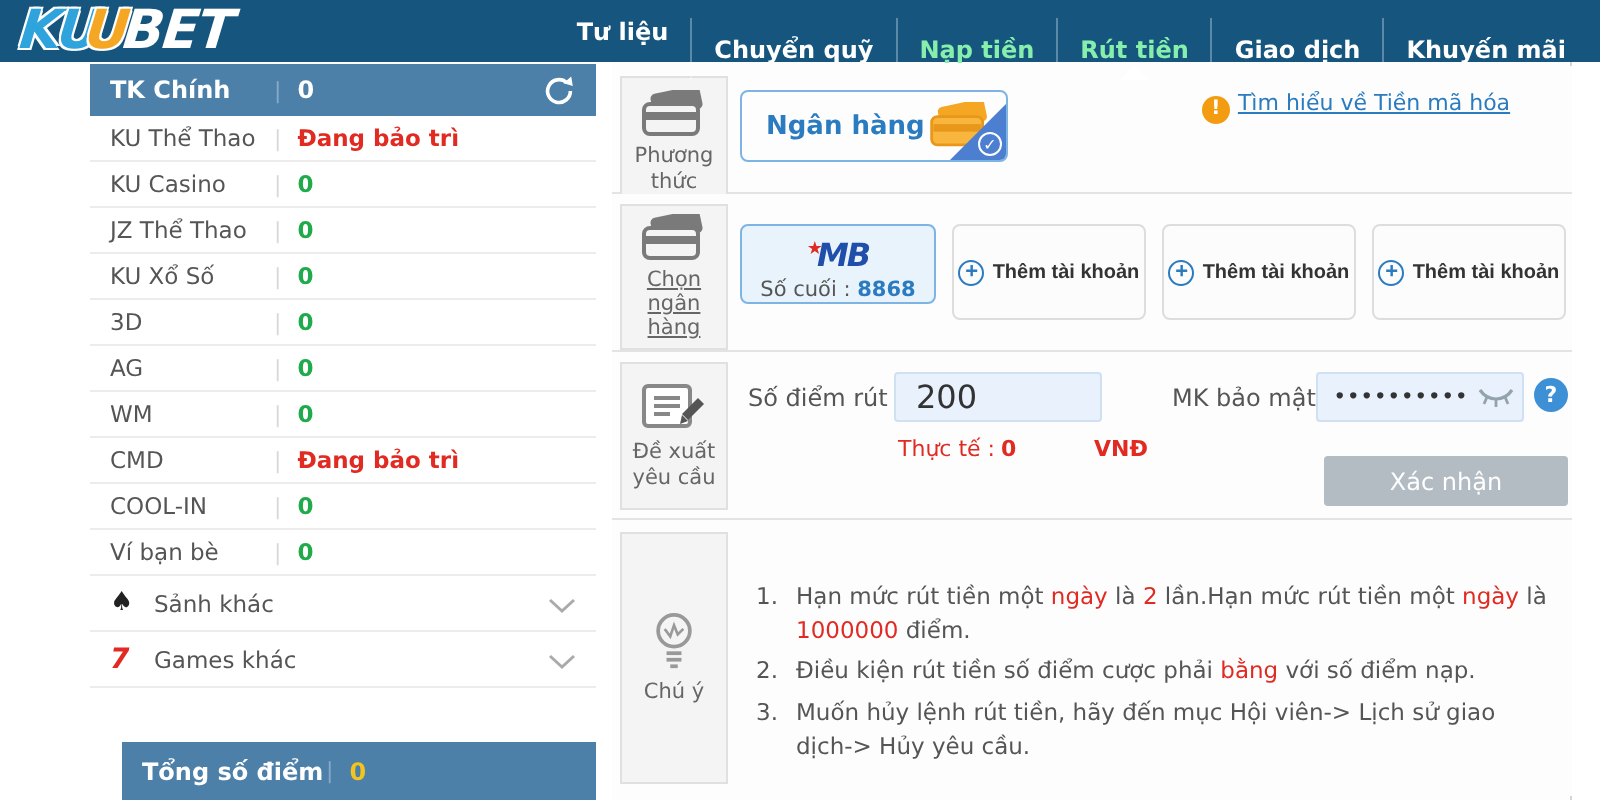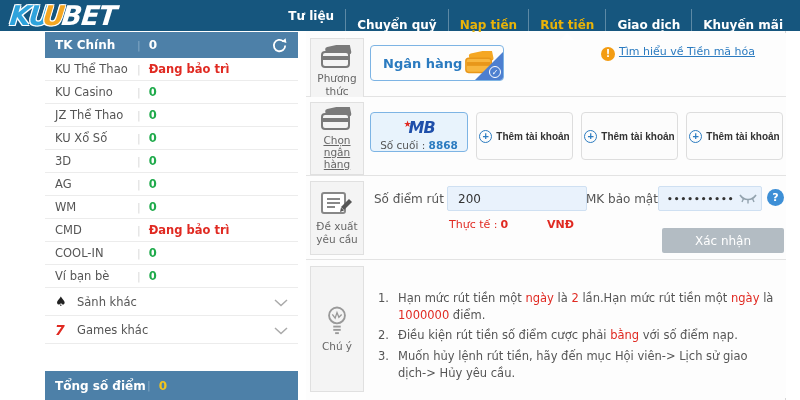--- a/index.html
+++ b/index.html
@@ -11,21 +11,21 @@
   .hdr { position:absolute; left:0; top:0; width:800px; height:31px; background:#16567e; z-index:5; }
   .logo { position:absolute; left:10px; top:0px; font-style:italic; font-weight:bold;
     font-size:27px; letter-spacing:-1px; transform:skewX(-6deg); white-space:nowrap; cursor:pointer; }
   .logo .p1 { color:#2ea3dc; text-shadow:-1px -1px 0 #fff,1px -1px 0 #fff,-1px 1px 0 #fff,1px 1px 0 #fff; }
   .logo .p2 { color:#f5a723; margin-left:-7px; text-shadow:-1px -1px 0 #fff,1px -1px 0 #fff,-1px 1px 0 #fff,1px 1px 0 #fff; }
   .logo .p3 { color:#fff; margin-left:-2px; }
   .nav { position:absolute; right:6px; top:0; height:31px; display:flex; align-items:center; }
   .nav-item { position:relative; padding:0 11px; font-size:12px; font-weight:bold; color:#fff;
     height:31px; display:flex; align-items:center; cursor:pointer; }
   .nav-item + .nav-item { border-left:1px solid rgba(255,255,255,.30);margin-top:18px; }
-  .nav-item.hl .nav-label { color:#eab308; }
+  .nav-item.hl .nav-label { color:#86efac; }
   .nav-caret { position:absolute; left:50%; bottom:0; transform:translateX(-50%); width:0; height:0;
     border-left:7px solid transparent; border-right:7px solid transparent; border-bottom:7px solid #fff; }
 
   
   .sb { position:absolute; left:45px; top:32px; width:253px; height:368px; background:#fff; }
   .sb-header { height:26px; background:#4d80a8; display:flex; align-items:center; padding:0 10px; }
   .sb-header .lbl { color:#fff; font-weight:bold; font-size:12px; width:82px; }
   .sb-header .sep { color:#85a9c6; margin-right:8px; font-size:11px; }
   .sb-header .val { color:#fff; font-weight:bold; font-size:12px; }
   .sb-refresh { margin-left:auto; width:17px; height:17px; cursor:pointer; display:flex; }
@@ -34,21 +34,21 @@
   .sb-sep { color:#d9d9d9; margin-right:8px; font-size:11px; }
   .sb-val { font-size:11.5px; font-weight:bold; }
   .sb-val.ok { color:#1faa4b; }
   .sb-val.maintenance { color:#e02a22; }
   .sb-exp { height:28px; display:flex; align-items:center; padding:0 10px; border-bottom:1px solid #ececec; cursor:pointer; }
   .sb-ic { width:18px; font-size:13px; }
   .sb-ic.spade { color:#222; }
   .sb-ic.seven { color:#e02a22; font-weight:bold; font-style:italic; font-size:14px; }
   .sb-exp-label { color:#555; font-size:11.5px; margin-left:4px; }
   .sb-chev { margin-left:auto; }
-  .sb-footer { position:absolute; left:0; right:0; bottom:0; height:29px; background:#4d80a8;
+  .sb-footer { position:absolute; left:16px; right:0; bottom:0; height:29px; background:#4d80a8;
     display:flex; align-items:center; padding:0 10px; }
   .sb-footer .lbl { color:#fff; font-weight:bold; font-size:12px; width:92px; }
   .sb-footer .sep { color:#85a9c6; margin-right:8px; font-size:11px; }
   .sb-footer .val { color:#f2c41d; font-weight:bold; font-size:12px; }
 
   
   .main { position:absolute; left:306px; top:31px; width:480px; height:369px; background:#fdfdfd;
     border-right:1px solid #d5d5d5; }
   .mrow { position:absolute; left:0; width:480px; border-bottom:1px solid #e3e3e3; background:#fdfdfd; }
   .row1 { top:2px; height:64px; }
@@ -84,22 +84,22 @@
   .mb-digits { color:#2b7bc0; font-weight:bold; }
   .add-row { position:absolute; left:170px; top:15px; display:flex; gap:8px; }
   .add-btn { width:97px; height:48px; background:#fcfcfc; border:1px solid #ddd; border-radius:4px;
     display:flex; align-items:center; justify-content:center; gap:4px; cursor:pointer; }
   .plus-ic { width:13px; height:13px; border:1.5px solid #2b7bc0; border-radius:50%; color:#2b7bc0;
     font-size:11px; font-weight:bold; line-height:11px; text-align:center; flex:none; }
   .add-label { font-size:10px; font-weight:bold; color:#333; }
 
   .fld-label { position:absolute; font-size:12px; color:#555; }
   .amt-label { left:68px; top:16px; }
-  .amt-input { position:absolute; left:141px; top:10px; width:140px; height:25px; background:#e9f2fc;
-    border:1px solid #cfe0f2; border-radius:2px; font-size:12px; color:#333; padding:0 10px;
+  .amt-input { position:absolute; left:141px; top:10px; width:104px; height:25px; background:#e9f2fc;
+    border:1px solid #cfe0f2; border-radius:2px; font-size:16px; color:#333; padding:0 10px;
     font-family:"DejaVu Sans","Liberation Sans",sans-serif; }
   .actual { position:absolute; left:143px; top:42px; font-size:11px; color:#e02a22; }
   .actual b { margin-left:3px; }
   .vnd { position:absolute; left:241px; top:42px; font-size:11px; font-weight:bold; color:#e02a22; }
   .mk-label { left:280px; top:16px; }
   .pw-wrap { position:absolute; left:352px; top:10px; width:104px; height:25px; background:#e9f2fc;
     border:1px solid #cfe0f2; border-radius:2px; display:flex; align-items:center; padding:0 4px 0 8px; }
   .pw-dots { font-size:9px; font-weight:bold; color:#333; letter-spacing:1px; flex:1; }
   .eye { cursor:pointer; display:flex; }
   .q-ic { position:absolute; left:461px; top:13px; width:17px; height:17px; border-radius:50%;

